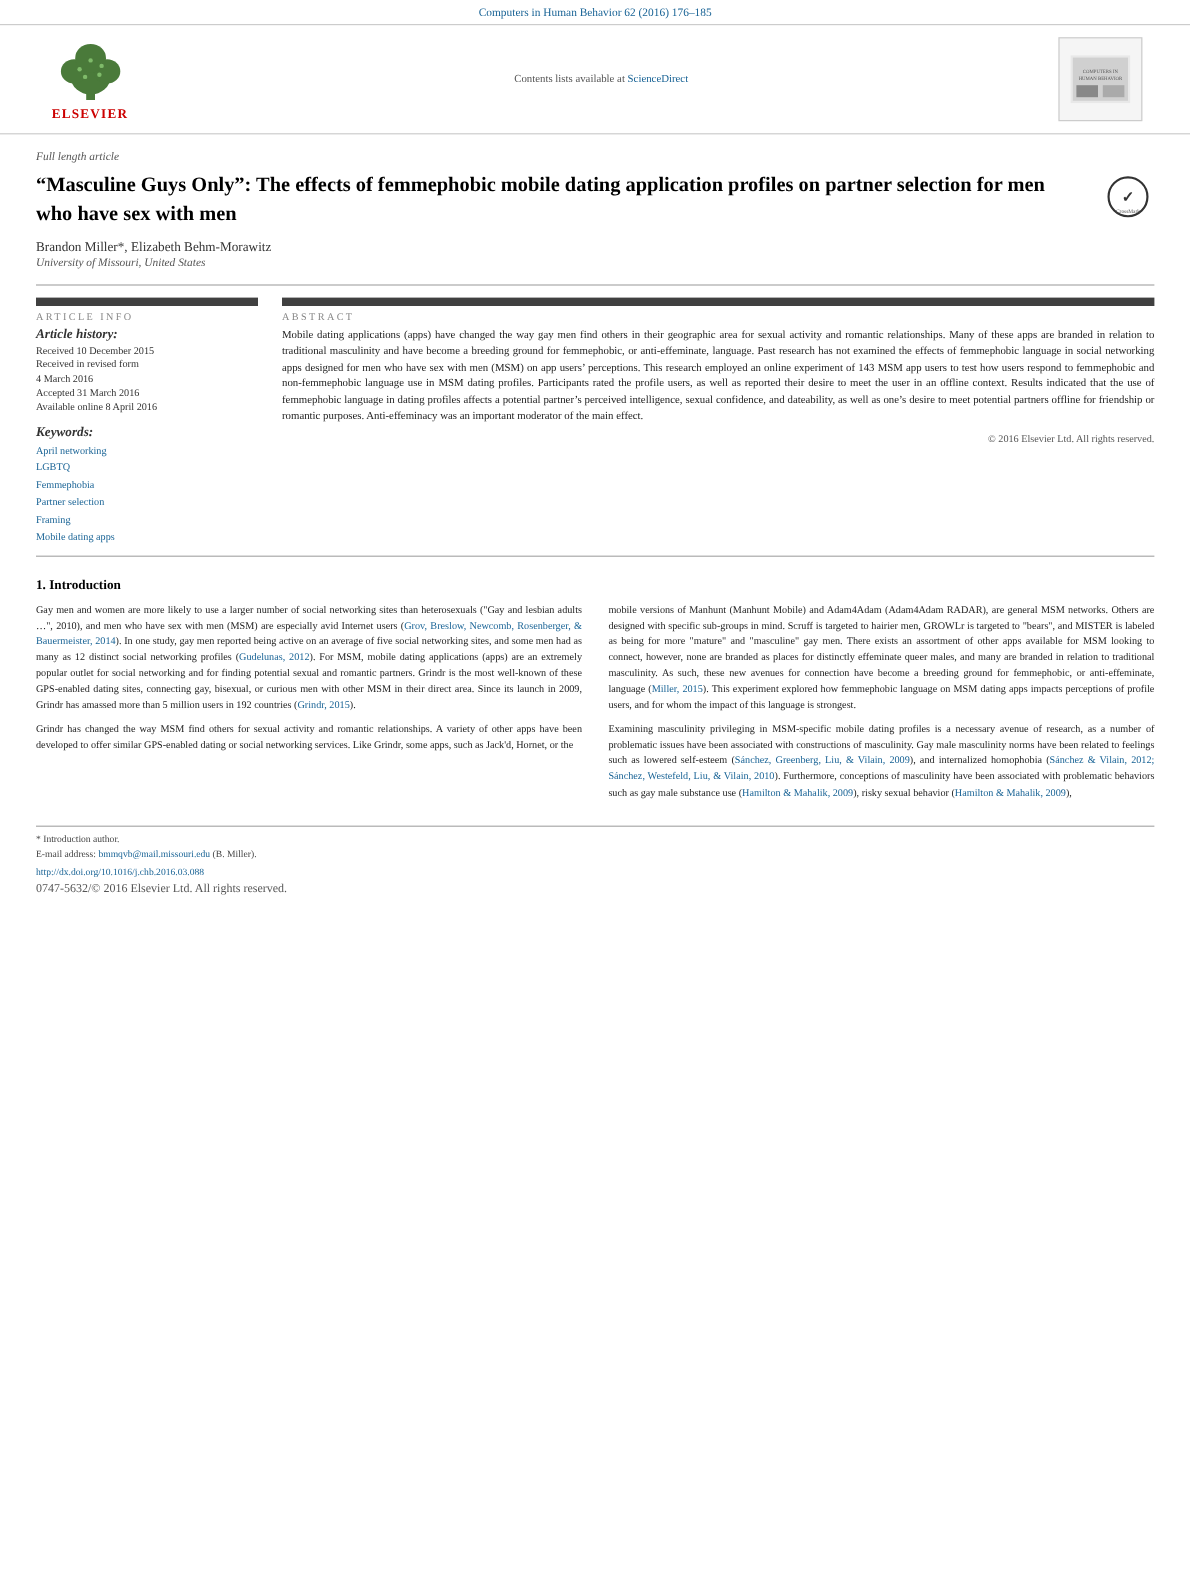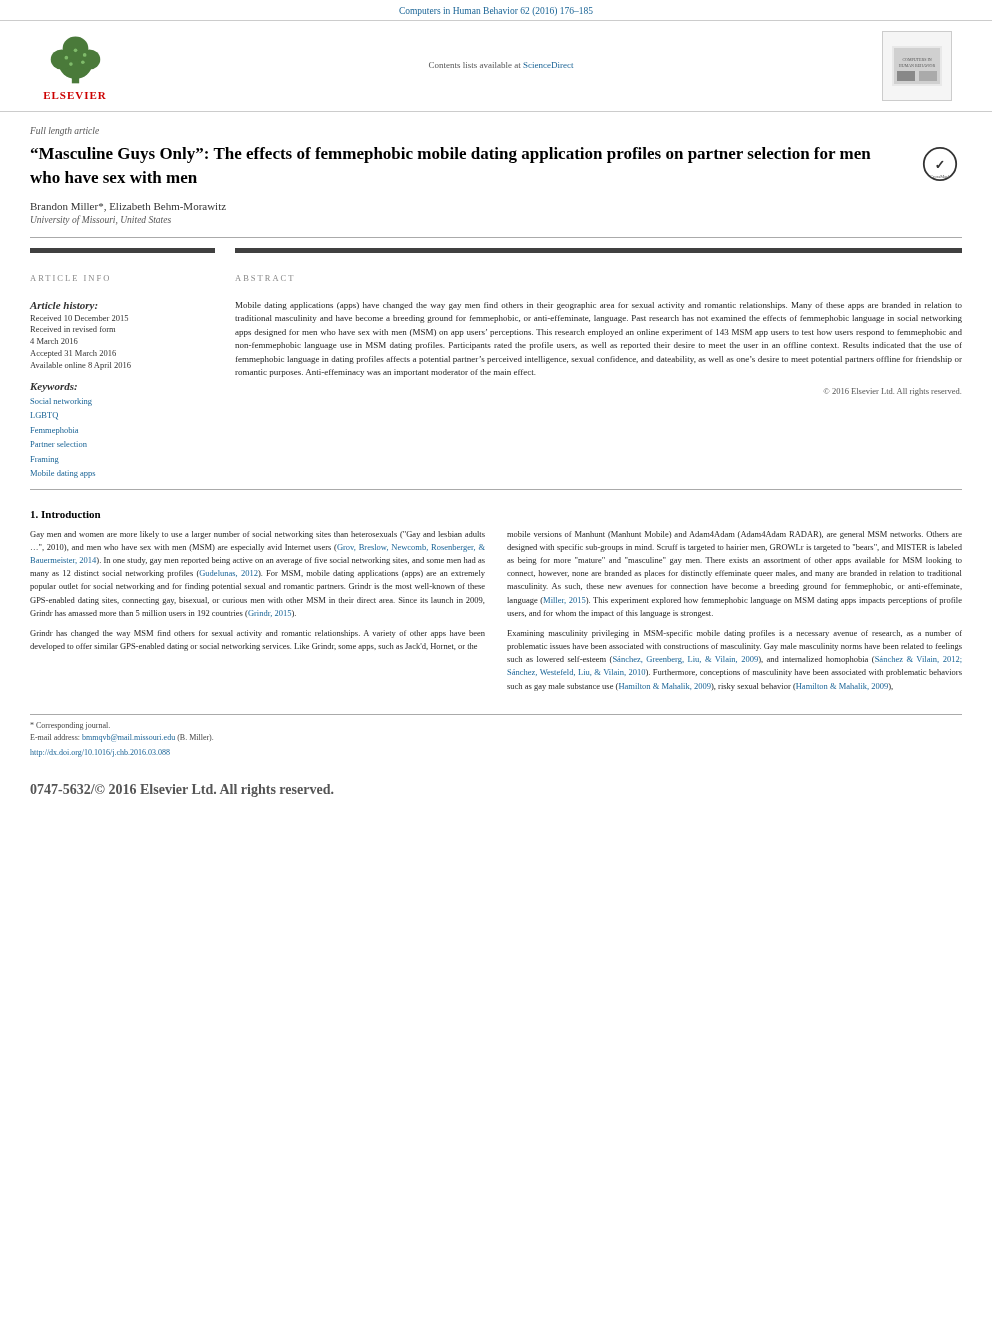--- a/index.html
+++ b/index.html
@@ -147,23 +147,23 @@
       width: 185px;
       flex-shrink: 0;
     }
     .right-col { flex: 1; }
 
     .section-header {
       font-size: 8.5px;
       letter-spacing: 2px;
       text-transform: uppercase;
       color: #888;
-      border-top: 5px solid #404040;
-      padding-top: 20px;
-      margin-bottom: 16px;
+      border-top: 7px solid #404040;
+      padding-top: 4px;
+      margin-bottom: 4px;
     }
     .info-group { margin-bottom: 8px; }
     .info-label {
       font-size: 11px;
       font-style: italic;
       font-weight: bold;
       color: #333;
       margin-bottom: 2px;
     }
     .info-value {
@@ -223,24 +223,23 @@
       color: #444;
       line-height: 1.5;
     }
     .footnote-area a { color: #1a6496; text-decoration: none; }
     .doi-line {
       font-size: 8px;
       color: #1a6496;
       margin-top: 3px;
     }
     .rights-line {
-      font-size: 14px;
-      color: #555;
-      margin-top: 20px;
-      font-weight: bold;
+      font-size: 10px;
+      color: #555;
+      margin-top: 0;
     }
   </style>
 </head>
 <body>
 
 <div class="top-bar">
   <span>Computers in Human Behavior 62 (2016) 176–185</span>
 </div>
 
 <div class="journal-header">
@@ -316,21 +315,21 @@
         <div class="info-label">Article history:</div>
         <div class="info-value">Received 10 December 2015</div>
         <div class="info-value">Received in revised form</div>
         <div class="info-value">4 March 2016</div>
         <div class="info-value">Accepted 31 March 2016</div>
         <div class="info-value">Available online 8 April 2016</div>
       </div>
 
       <div class="keywords-block">
         <div class="info-label">Keywords:</div>
-        <div class="keyword-item">Social networking</div>
+        <div class="keyword-item">April networking</div>
         <div class="keyword-item">LGBTQ</div>
         <div class="keyword-item">Femmephobia</div>
         <div class="keyword-item">Partner selection</div>
         <div class="keyword-item">Framing</div>
         <div class="keyword-item">Mobile dating apps</div>
       </div>
     </div>
 
     <div class="right-col">
       <div class="section-header">ABSTRACT</div>
@@ -355,21 +354,21 @@
 
       <div class="text-col">
         <p>mobile versions of Manhunt (Manhunt Mobile) and Adam4Adam (Adam4Adam RADAR), are general MSM networks. Others are designed with specific sub-groups in mind. Scruff is targeted to hairier men, GROWLr is targeted to "bears", and MISTER is labeled as being for more "mature" and "masculine" gay men. There exists an assortment of other apps available for MSM looking to connect, however, none are branded as places for distinctly effeminate queer males, and many are branded in relation to traditional masculinity. As such, these new avenues for connection have become a breeding ground for femmephobic, or anti-effeminate, language (<a href="#">Miller, 2015</a>). This experiment explored how femmephobic language on MSM dating apps impacts perceptions of profile users, and for whom the impact of this language is strongest.</p>
         <p>Examining masculinity privileging in MSM-specific mobile dating profiles is a necessary avenue of research, as a number of problematic issues have been associated with constructions of masculinity. Gay male masculinity norms have been related to feelings such as lowered self-esteem (<a href="#">Sánchez, Greenberg, Liu, &amp; Vilain, 2009</a>), and internalized homophobia (<a href="#">Sánchez &amp; Vilain, 2012; Sánchez, Westefeld, Liu, &amp; Vilain, 2010</a>). Furthermore, conceptions of masculinity have been associated with problematic behaviors such as gay male substance use (<a href="#">Hamilton &amp; Mahalik, 2009</a>), risky sexual behavior (<a href="#">Hamilton &amp; Mahalik, 2009</a>),</p>
       </div>
     </div>
   </div>
 
   <div class="footnote-area">
     <div>
-      <span>* Corresponding journal.</span>
+      <span>* Introduction author.</span>
     </div>
     <div>
       <span>E-mail address:</span>
       <a href="#">bmmqvb@mail.missouri.edu</a>
       <span>(B. Miller).</span>
     </div>
     <div class="doi-line">
       <a href="#">http://dx.doi.org/10.1016/j.chb.2016.03.088</a>
     </div>
     <div class="rights-line">0747-5632/© 2016 Elsevier Ltd. All rights reserved.</div>

